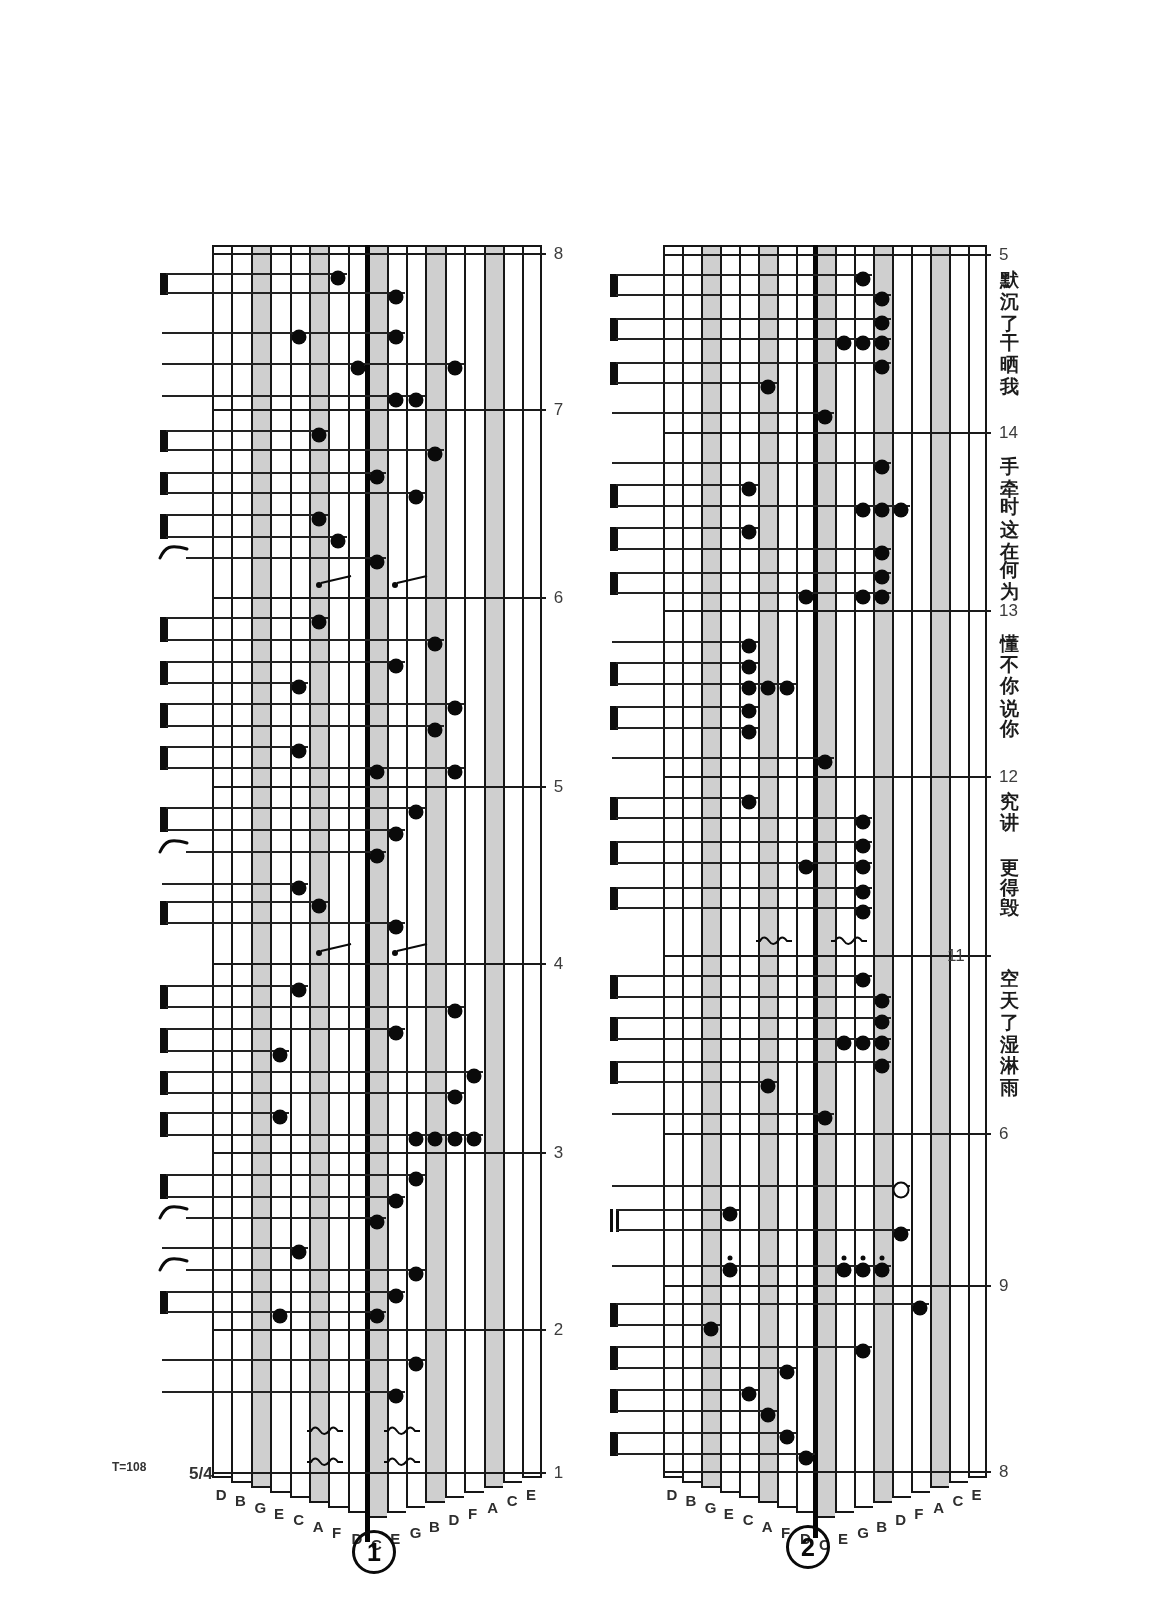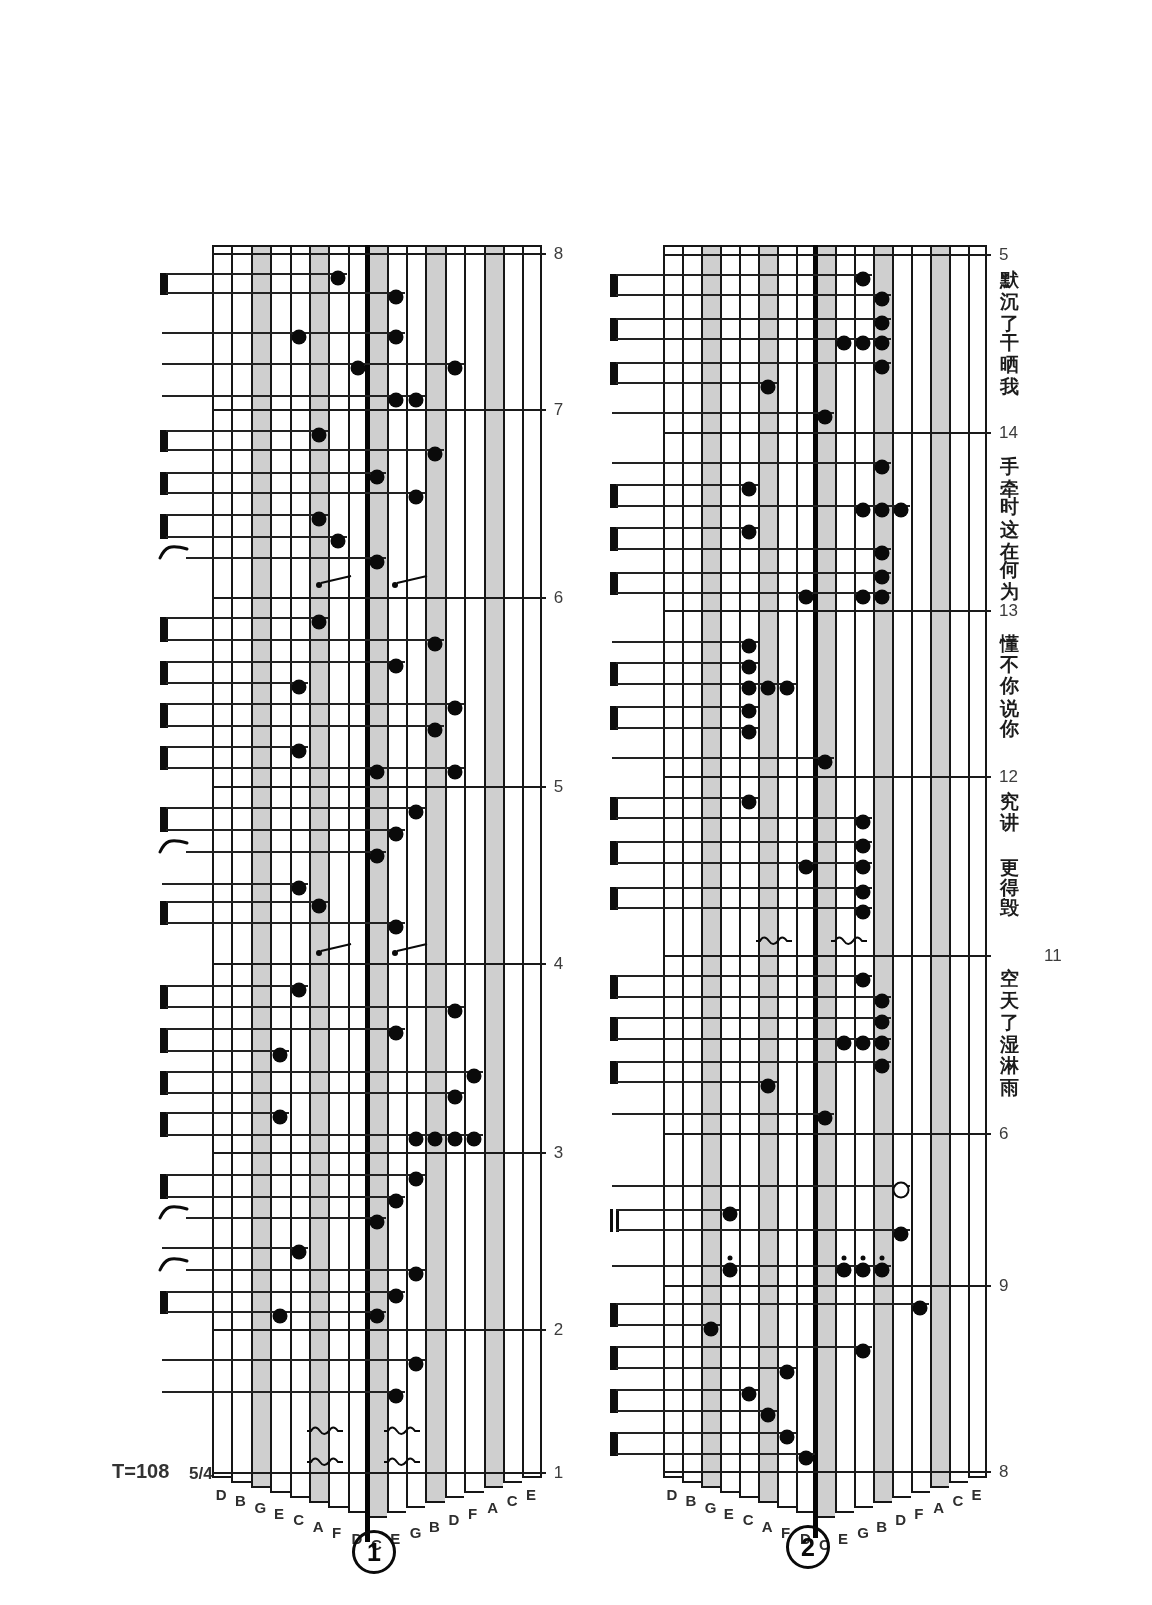--- a/index.html
+++ b/index.html
@@ -22,21 +22,21 @@
   .centerline{width:5px;background:#050505;}
   .dot{width:15px;height:15px;border-radius:50%;background:#0a0a0a;transform:translate(-50%,-50%);}
   .dot.open{background:#fff;border:2px solid #0a0a0a;width:13px;height:13px;}
   .minidot{width:5px;height:5px;border-radius:50%;background:#0a0a0a;transform:translate(-50%,-50%);}
   .mnum{font-size:17px;color:#3c3c3c;transform:translateY(-50%);}
   .tinelabel{font-size:15px;font-weight:bold;color:#2e2e2e;}
   .lyric{font-size:19px;color:#1c1c1c;font-weight:bold;}
   .badge{width:38px;height:38px;border:3px solid #0a0a0a;border-radius:50%;
          text-align:center;line-height:38px;font-size:25px;font-weight:bold;color:#0a0a0a;
          transform:translate(-50%,-50%);}
-  #tempo,#timesig{font-size:20px;color:#333;font-weight:bold;}
+  #tempo,#timesig{font-size:12px;color:#333;font-weight:bold;}
   #tempo{left:112px;top:1460px;}
   #timesig{left:189px;top:1464px;font-size:17px;}
   svg{display:block;}
 </style>
 </head>
 <body>
 
 <div id="sheet">
   <div id="tempo" class="abs">T=108</div>
   <div id="timesig" class="abs">5/4</div>
@@ -305,21 +305,21 @@
     <div class="abs centerline" style="left: 813.48px; top: 245px; height: 1293px;"></div>
     <div class="abs mline" style="left: 663px; top: 254px; width: 328.02px;"></div>
     <div class="abs mnum" style="left: 999.02px; top: 255px;">5</div>
     <div class="abs mline" style="left: 663px; top: 432px; width: 328.02px;"></div>
     <div class="abs mnum" style="left: 999.02px; top: 433px;">14</div>
     <div class="abs mline" style="left: 663px; top: 610px; width: 328.02px;"></div>
     <div class="abs mnum" style="left: 999.02px; top: 611px;">13</div>
     <div class="abs mline" style="left: 663px; top: 776px; width: 328.02px;"></div>
     <div class="abs mnum" style="left: 999.02px; top: 777px;">12</div>
     <div class="abs mline" style="left: 663px; top: 955px; width: 328.02px;"></div>
-    <div class="abs mnum" style="left: 1044px; top: 956px;">11</div>
+    <div class="abs mnum" style="left: 947px; top: 956px;">11</div>
     <div class="abs mline" style="left: 663px; top: 1133px; width: 328.02px;"></div>
     <div class="abs mnum" style="left: 999.02px; top: 1134px;">6</div>
     <div class="abs mline" style="left: 663px; top: 1285px; width: 328.02px;"></div>
     <div class="abs mnum" style="left: 999.02px; top: 1286px;">9</div>
     <div class="abs mline" style="left: 663px; top: 1471px; width: 328.02px;"></div>
     <div class="abs mnum" style="left: 999.02px; top: 1472px;">8</div>
     <div class="abs beam" style="left: 610px; top: 274px; width: 8px; height: 23px;"></div>
     <div class="abs beam" style="left: 610px; top: 318px; width: 8px; height: 23px;"></div>
     <div class="abs beam" style="left: 610px; top: 362px; width: 8px; height: 23px;"></div>
     <div class="abs beam" style="left: 610px; top: 484px; width: 8px; height: 24px;"></div>

